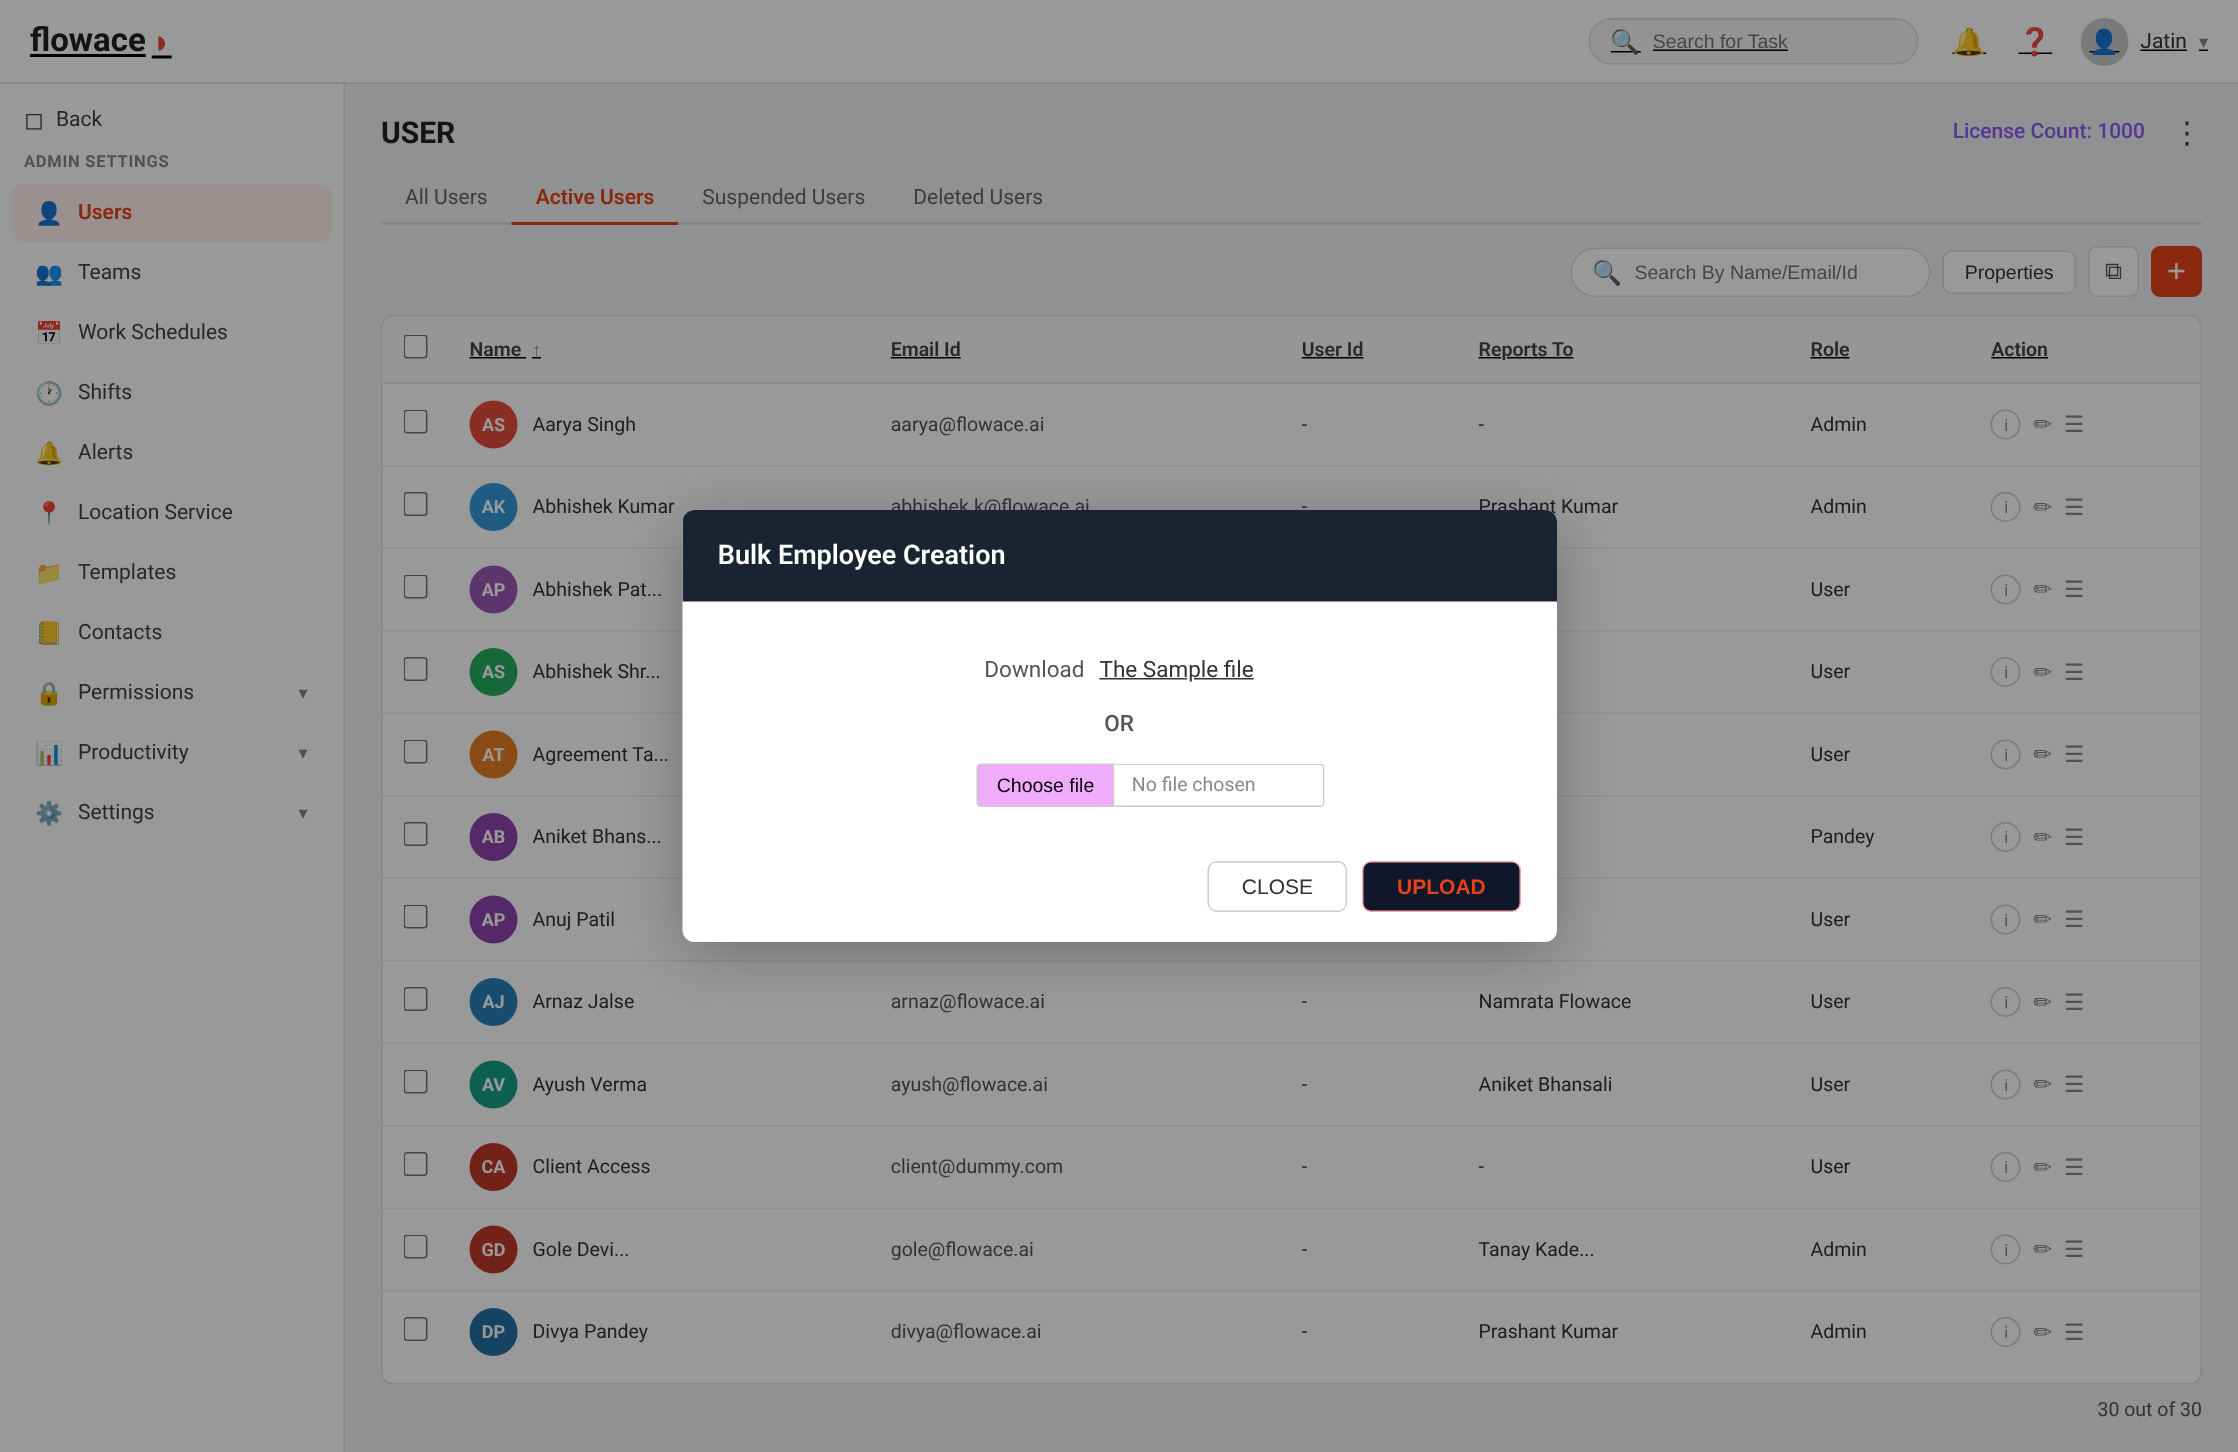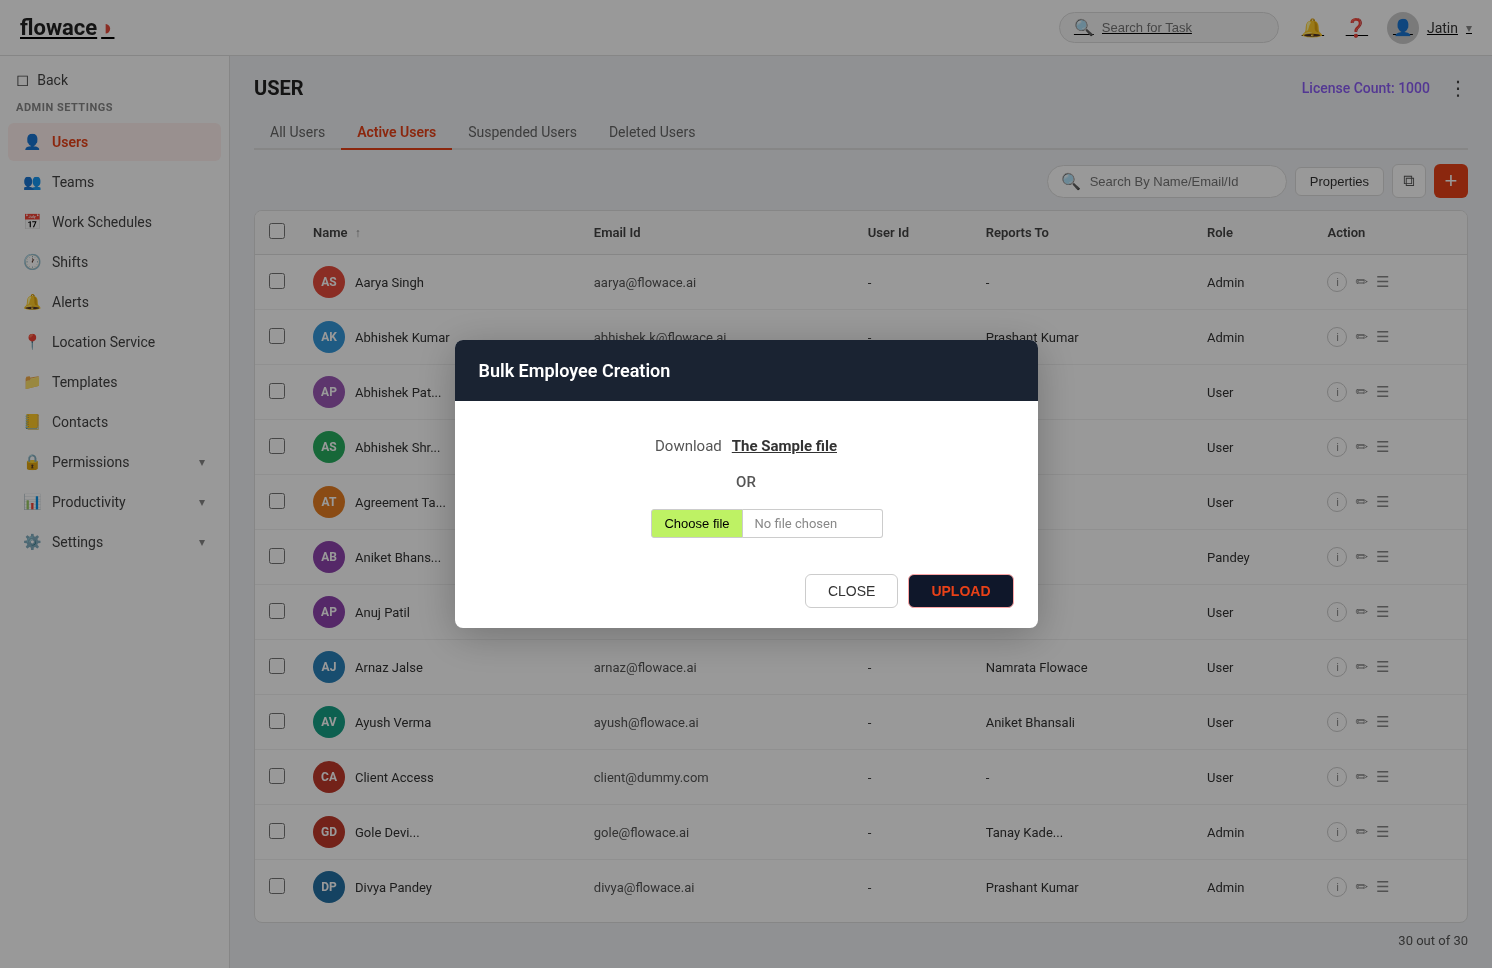--- a/index.html
+++ b/index.html
@@ -216,21 +216,21 @@
       border-radius: 8px;
       overflow: auto;
       flex: 1;
       border: 1px solid #e0e0e0;
     }
     table {
       width: 100%;
       border-collapse: collapse;
       font-size: 13px;
     }
-    thead tr { background: #fafafa; }
+    thead tr { background: #fafafa; text-decoration: underline; }
     th {
       text-align: left;
       padding: 12px 14px;
       font-weight: 600;
       color: #444;
       border-bottom: 1px solid #e0e0e0;
       white-space: nowrap;
     }
     td {
       padding: 11px 14px;
@@ -295,30 +295,30 @@
       gap: 18px;
     }
     .download-row {
       display: flex;
       align-items: center;
       gap: 10px;
       font-size: 15px;
       color: #333;
     }
     .download-label { font-size: 15px; color: #555; }
-    .download-link { font-size: 15px; color: #333; font-weight: 700; text-decoration: underline; cursor: pointer; }
+    .download-link { font-size: 15px; color: #333; font-weight: 400; text-decoration: underline; cursor: pointer; }
     .or-divider { font-size: 15px; color: #555; font-weight: 500; }
     .file-input-row {
       display: flex;
       align-items: center;
       gap: 0;
     }
     .choose-file-btn {
       border: 1px solid #ccc;
-      background: #bef264;
+      background: #f0abfc;
       padding: 6px 12px;
       font-size: 13px;
       cursor: pointer;
       border-radius: 3px 0 0 3px;
       margin-left: 42px;
     }
     .file-name-display {
       border: 1px solid #ccc;
       border-left: none;
       padding: 6px 12px;

